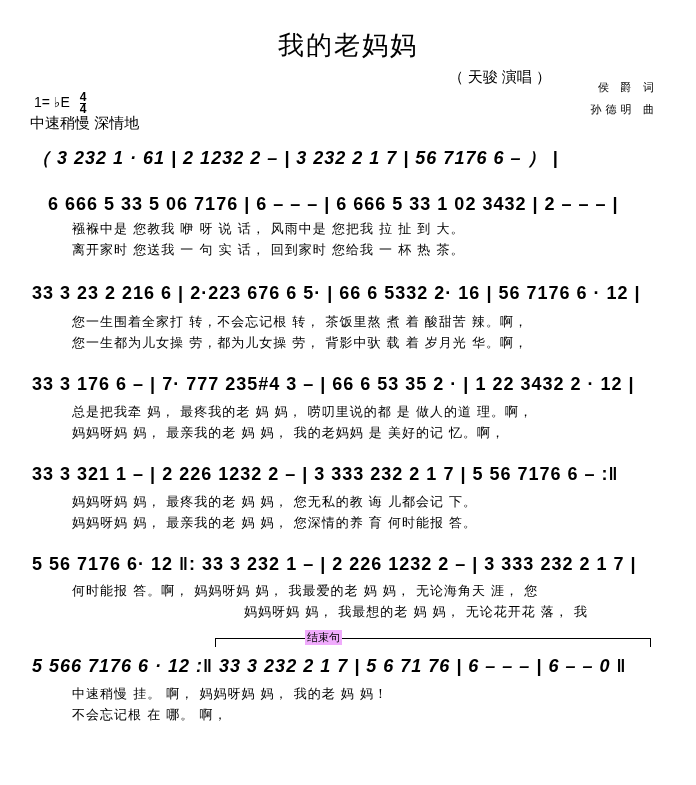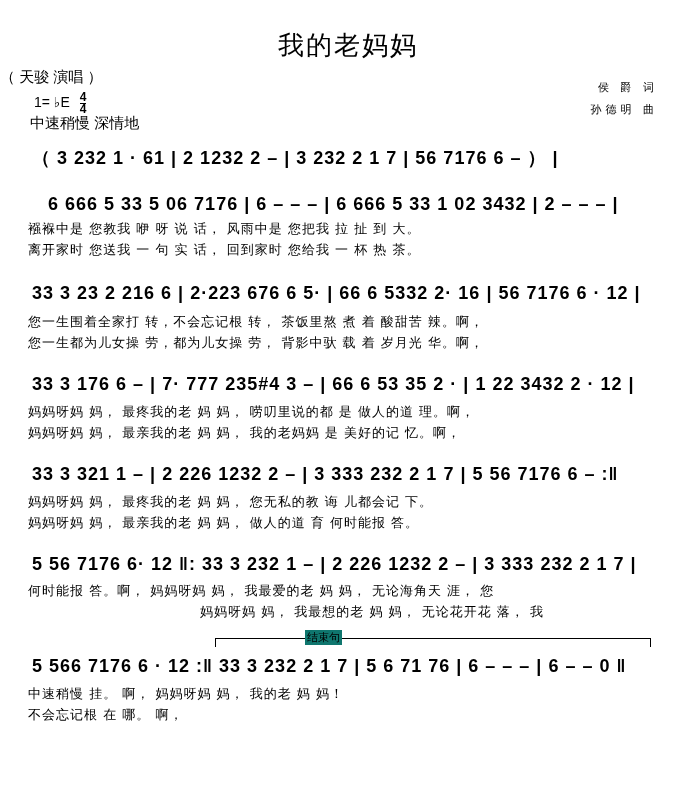--- a/index.html
+++ b/index.html
@@ -1,60 +1,60 @@
 <!DOCTYPE html>
 <html><head>
 <meta charset="utf-8">
 <style>
   html, body { margin:0; padding:0; background:#ffffff; }
   body { width:696px; height:785px; position:relative; overflow:hidden; color:#000; font-family:"Liberation Sans", "DejaVu Sans", sans-serif; }
   .abs { position:absolute; white-space:nowrap; }
   .title { left:0; width:696px; top:28px; text-align:center; font-size:26px; letter-spacing:2px; }
-  .subtitle { left:0; width:551px; top:68px; text-align:left; font-size:15px; }
+  .subtitle { left:0; width:551px; top:68px; text-align:right; font-size:15px; }
   .key { left:34px; top:92px; font-size:14px; }
   .frac { display:inline-block; vertical-align:middle; text-align:center; font-size:12px; line-height:11px; margin-left:6px; font-weight:bold; }
   .tempo { left:30px; top:114px; font-size:15px; }
   .credit { right:38px; font-size:11px; font-family:"DejaVu Serif", serif; letter-spacing:4px; }
   .notes { font-family:"Liberation Sans", sans-serif; font-weight:bold; font-size:18px; letter-spacing:1px; }
-  .lyric { font-family:"DejaVu Serif", serif; font-size:13px; letter-spacing:1px; }
+  .lyric { font-family:"DejaVu Serif", serif; font-size:13px; letter-spacing:1px;margin-left:44px; }
   .endbox { position:absolute; left:215px; top:638px; width:434px; height:8px; border-top:1px solid #000; border-left:1px solid #000; border-right:1px solid #000; }
-  .endlbl { position:absolute; left:305px; top:630px; background:#0f766e; font-size:11px; padding:0 2px; }
+  .endlbl { position:absolute; left:305px; top:630px; background:#f0abfc; font-size:11px; padding:0 2px; }
 </style>
 </head>
 <body>
 
 <div class="abs title">我的老妈妈</div>
 <div class="abs subtitle">（ 天骏 演唱 ）</div>
 <div class="abs key">
   <span>1= ♭E</span>
   <span class="frac"><span style="display:block;border-bottom:1px solid #000;">4</span><span style="display:block;">4</span></span>
 </div>
 <div class="abs tempo">中速稍慢 深情地</div>
 <div class="abs credit" style="top:80px;">侯 爵 词</div>
 <div class="abs credit" style="top:102px;">孙德明 曲</div>
 
-<div class="abs notes" style="left:32px;top:146px;">（ 3 232 1 · 61 | 2 1232 2 – | 3 232 2 1 7 | 56 7176 6 – ） |</div>
+<div class="abs notes" style="left:32px;top:146px;font-style:italic;">（ 3 232 1 · 61 | 2 1232 2 – | 3 232 2 1 7 | 56 7176 6 – ） |</div>
 
 <div class="abs notes" style="left:48px;top:194px;text-align:center;">6 666 5 33 5 06 7176 | 6 – – – | 6 666 5 33 1 02 3432 | 2 – – – |</div>
 <div class="abs lyric" style="left:28px;top:220px;">襁褓中是 您教我 咿 呀 说 话， 风雨中是 您把我 拉 扯 到 大。</div>
 <div class="abs lyric" style="left:28px;top:241px;">离开家时 您送我 一 句 实 话， 回到家时 您给我 一 杯 热 茶。</div>
 
 <div class="abs notes" style="left:32px;top:283px;">33 3 23 2 216 6 | 2·223 676 6 5· | 66 6 5332 2· 16 | 56 7176 6 · 12 |</div>
 <div class="abs lyric" style="left:28px;top:313px;">您一生围着全家打 转，不会忘记根 转， 茶饭里熬 煮 着 酸甜苦 辣。啊，</div>
 <div class="abs lyric" style="left:28px;top:334px;">您一生都为儿女操 劳，都为儿女操 劳， 背影中驮 载 着 岁月光 华。啊，</div>
 
 <div class="abs notes" style="left:32px;top:374px;text-align:right;">33 3 176 6 – | 7· 777 235#4 3 – | 66 6 53 35 2 · | 1 22 3432 2 · 12 |</div>
-<div class="abs lyric" style="left:28px;top:403px;">妈妈呀妈 妈， 最疼我的老 妈 妈， 唠叨里说的都 是 做人的道 理。啊，</div>
+<div class="abs lyric" style="left:28px;top:403px;">总是把我牵 妈， 最疼我的老 妈 妈， 唠叨里说的都 是 做人的道 理。啊，</div>
 <div class="abs lyric" style="left:28px;top:424px;">妈妈呀妈 妈， 最亲我的老 妈 妈， 我的老妈妈 是 美好的记 忆。啊，</div>
 
 <div class="abs notes" style="left:32px;top:464px;">33 3 321 1 – | 2 226 1232 2 – | 3 333 232 2 1 7 | 5 56 7176 6 – :‖</div>
 <div class="abs lyric" style="left:28px;top:493px;">妈妈呀妈 妈， 最疼我的老 妈 妈， 您无私的教 诲 儿都会记 下。</div>
-<div class="abs lyric" style="left:28px;top:514px;">妈妈呀妈 妈， 最亲我的老 妈 妈， 做人的道 育 何时能报 答。</div>
+<div class="abs lyric" style="left:28px;top:514px;">妈妈呀妈 妈， 最亲我的老 妈 妈， 您深情的养 育 何时能报 答。</div>
 
 <div class="abs notes" style="left:32px;top:554px;">5 56 7176 6· 12 ‖: 33 3 232 1 – | 2 226 1232 2 – | 3 333 232 2 1 7 |</div>
 <div class="abs lyric" style="left:28px;top:582px;">何时能报 答。啊， 妈妈呀妈 妈， 我最爱的老 妈 妈， 无论海角天 涯， 您</div>
 <div class="abs lyric" style="left:200px;top:603px;">妈妈呀妈 妈， 我最想的老 妈 妈， 无论花开花 落， 我</div>
 
 <div class="endbox"></div>
 <div class="endlbl">结束句</div>
-<div class="abs notes" style="left:32px;top:656px;">5 566 7176 6 · 12 :‖ 33 3 232 2 1 7 | 5 6 71 76 | 6 – – – | 6 – – 0 ‖</div>
+<div class="abs notes" style="left:32px;top:656px;font-style:italic;">5 566 7176 6 · 12 :‖ 33 3 232 2 1 7 | 5 6 71 76 | 6 – – – | 6 – – 0 ‖</div>
 <div class="abs lyric" style="left:28px;top:685px;">中速稍慢 挂。 啊， 妈妈呀妈 妈， 我的老 妈 妈！</div>
 <div class="abs lyric" style="left:28px;top:706px;text-align:right;">不会忘记根 在 哪。 啊，</div>
 
 </body></html>

